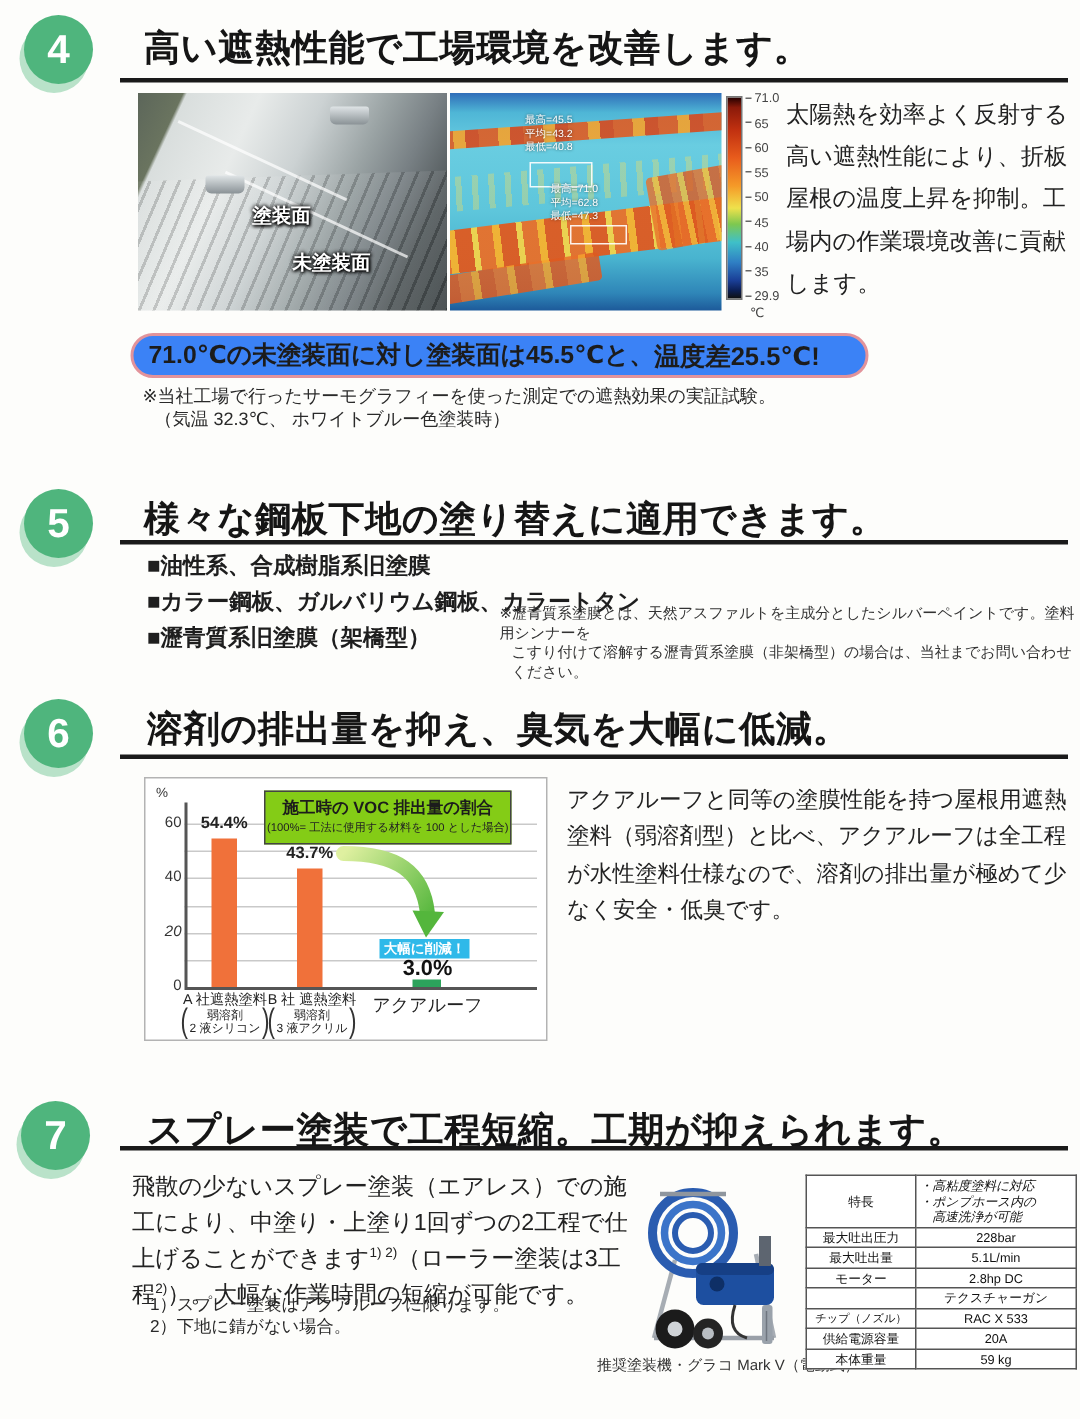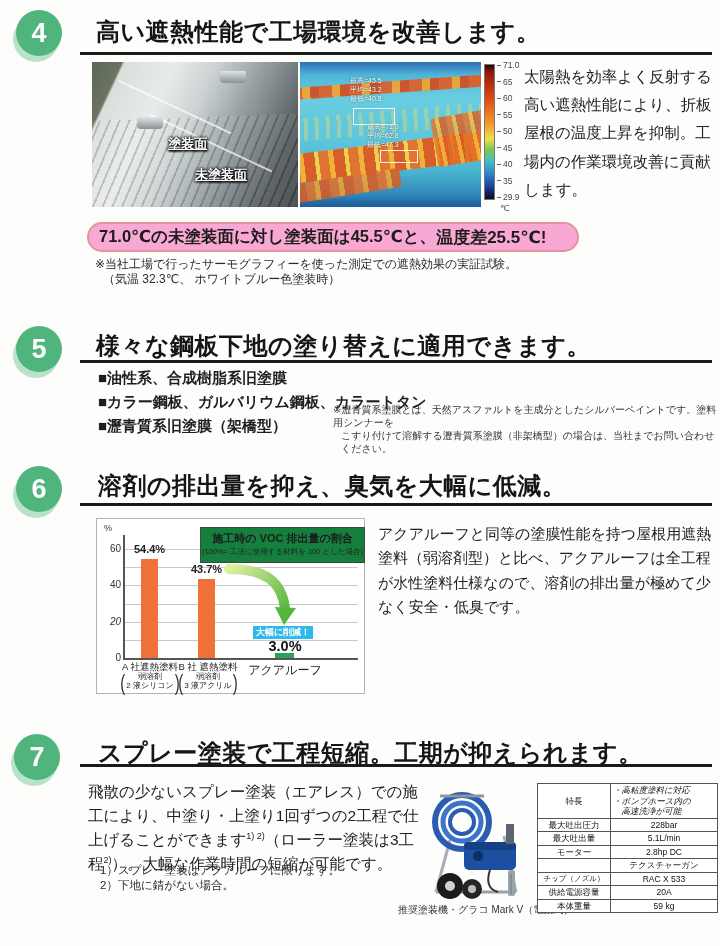--- a/index.html
+++ b/index.html
@@ -18,21 +18,21 @@
   #photo{left:92px;top:62px;width:206px;height:145px;overflow:hidden;
     background:linear-gradient(115deg,#5c665a 0%,#6a745f 11%,#d9dedd 12%,#e8ebea 30%,
       #ccd2d3 46%,#9aa3a4 62%,#788084 74%,#535a5c 86%,#3d4446 100%);}
   .ridges{position:absolute;left:-20%;top:38%;width:150%;height:70%;
     background:repeating-linear-gradient(115deg,rgba(20,20,20,.18) 0 2px,rgba(255,255,255,.08) 2px 9px);
     transform:rotate(-2deg);}
   .streak{position:absolute;background:rgba(255,255,255,.7);height:2px;transform:rotate(25deg);}
   .vent{position:absolute;width:26px;height:12px;background:linear-gradient(180deg,#dfe4e6,#8a9296);
         border-radius:2px 2px 4px 4px;}
   .photo-label{position:absolute;color:#fff;font-size:13px;font-weight:bold;
-    text-shadow:0 0 3px #000,0 0 3px #000,1px 1px 2px #000;text-decoration:underline;}
+    text-shadow:0 0 3px #000,0 0 3px #000,1px 1px 2px #000;}
   
   #thermal{left:300px;top:62px;width:181px;height:145px;overflow:hidden;
     background:linear-gradient(180deg,#2f6db8 0%,#4fb6d6 9%,#69cde1 24%,#5ec6db 54%,
       #49b4cf 76%,#2f86b8 92%,#1d5a9a 100%);}
   .tband{position:absolute;border-radius:3px;}
   .tb1{left:-6%;top:13%;width:115%;height:8%;transform:rotate(-4deg);opacity:.9;
     background:repeating-linear-gradient(90deg,#e05c22 0 13px,#f5a22c 13px 21px,#d8491c 21px 30px);}
   .tb2{left:-4%;top:33%;width:112%;height:16%;transform:rotate(-5deg);opacity:.45;
     background:repeating-linear-gradient(92deg,rgba(243,222,96,.8) 0 4px,transparent 4px 11px);}
   .tb3{left:-6%;top:55%;width:118%;height:20%;transform:rotate(-7deg);opacity:.95;
@@ -50,39 +50,39 @@
     background:linear-gradient(180deg,#240000 0%,#8b1a0a 5%,#c03010 16%,#e85c1c 30%,
       #f59a28 44%,#efe14c 55%,#7ec84f 63%,#3fc0c8 72%,#2f7fc4 82%,#1a3f97 91%,#0c1f55 96%,#101010 100%);}
   .tsticks{position:absolute;left:13px;top:-2px;height:142px;display:flex;flex-direction:column;
     justify-content:space-between;}
   .tsticks .tk{font-size:8.5px;color:#444;display:flex;align-items:center;gap:2px;}
   .tsticks .tk i{display:block;width:4px;height:1px;background:#666;}
   .tsunit{position:absolute;left:16px;top:141px;font-size:8.5px;color:#444;}
   
   .bodytext{font-size:15.5px;line-height:1.82;color:#222;}
   #s4-highlight{left:87px;top:222px;width:492px;height:30px;border-radius:16px;
-    background:#f9a8d4;border:2px solid #e2939b;display:flex;align-items:center;
+    background:#3b82f6;border:2px solid #e2939b;display:flex;align-items:center;
     padding:0 10px;box-sizing:border-box;white-space:nowrap;}
   #s4-highlight .hl-pre{font-size:16.5px;font-weight:700;}
   #s4-highlight .hl-str{font-size:17px;font-weight:800;}
   .smallnote{font-size:12px;color:#2a2a2a;}
   
   #s5-bullets{left:98px;top:366px;font-size:15px;font-weight:600;line-height:24px;color:#1e1e1e;}
   #s5-note{left:333px;top:403px;width:384px;font-size:10px;line-height:13px;color:#333;}
   #s5-note .l2{padding-left:8px;}
   
   #chartbox{left:96px;top:518px;width:267px;height:174px;background:#fff;border:1px solid #b3b3b3;}
   .gline{position:absolute;height:1px;background:#c9c9c9;}
   .axisline{position:absolute;background:#555;}
   .ytick{position:absolute;width:22px;text-align:right;font-size:10px;color:#333;}
   .ylab{position:absolute;left:7px;top:4px;font-size:9px;color:#333;}
   .bar{position:absolute;}
   .barlabel{position:absolute;font-size:11px;font-weight:bold;color:#222;text-align:center;}
   #ctitlebox{position:absolute;left:79px;top:8px;width:163px;height:34px;border:1px solid #444;
-    background:#15803d;text-align:center;z-index:3;margin-left:24px;}
+    background:#84cc16;text-align:center;z-index:3;}
   #ctitlebox .t1{font-size:11px;font-weight:bold;margin-top:3px;}
   #ctitlebox .t2{font-size:7.5px;color:#222;margin-top:1px;}
   #callout{position:absolute;left:156px;top:107px;width:60px;height:13px;background:#2fb9e9;
     color:#fff;font-size:9px;font-weight:bold;text-align:center;line-height:13px;z-index:3;}
   #big3{position:absolute;left:158px;top:119px;width:60px;text-align:center;
     font-size:14.5px;font-weight:800;color:#111;z-index:3;}
   .xgroup{position:absolute;top:142px;text-align:center;font-size:9.5px;color:#222;line-height:11px;}
   .xgroup .parens{display:flex;justify-content:center;align-items:center;font-size:8px;}
   .xgroup .parens .pch{font-size:15px;font-weight:300;transform:scaleY(1.5);padding:0 1px;color:#333;}
   .xgroup .parens .stack div{line-height:9px;}

